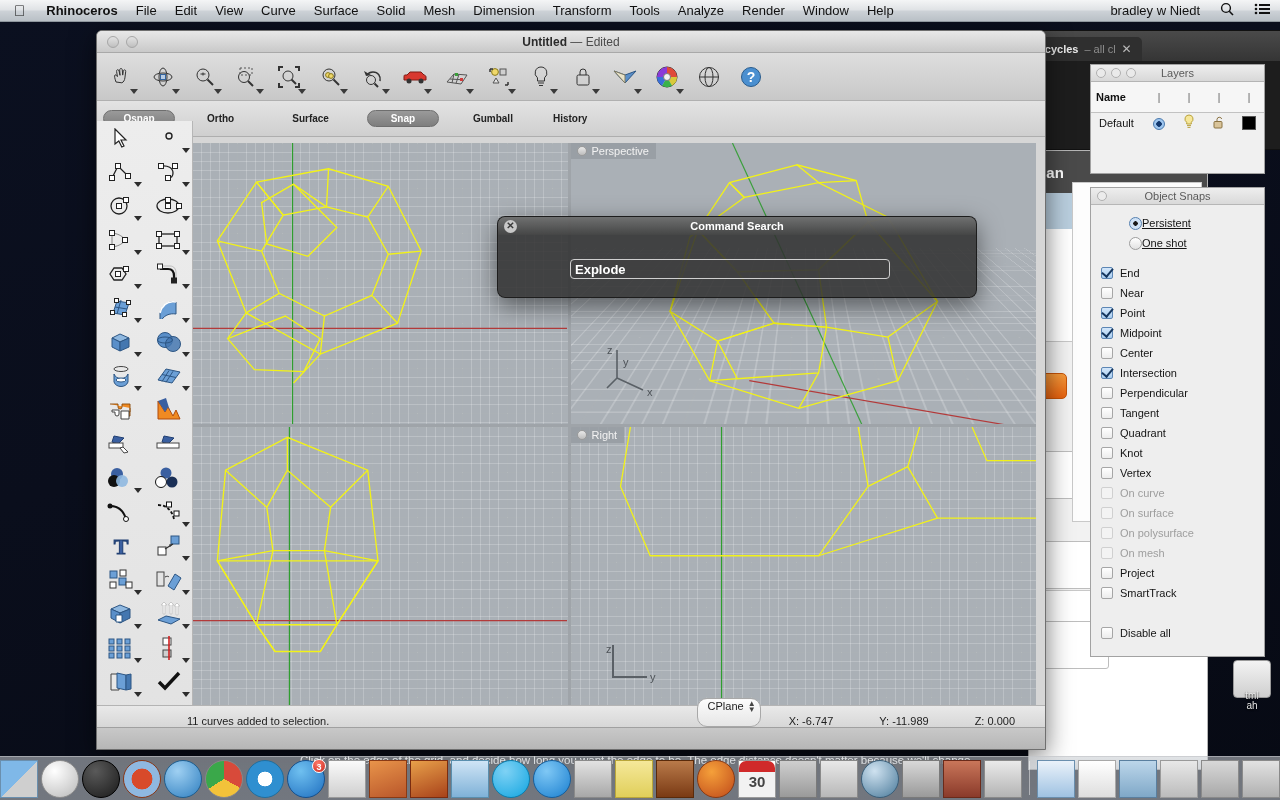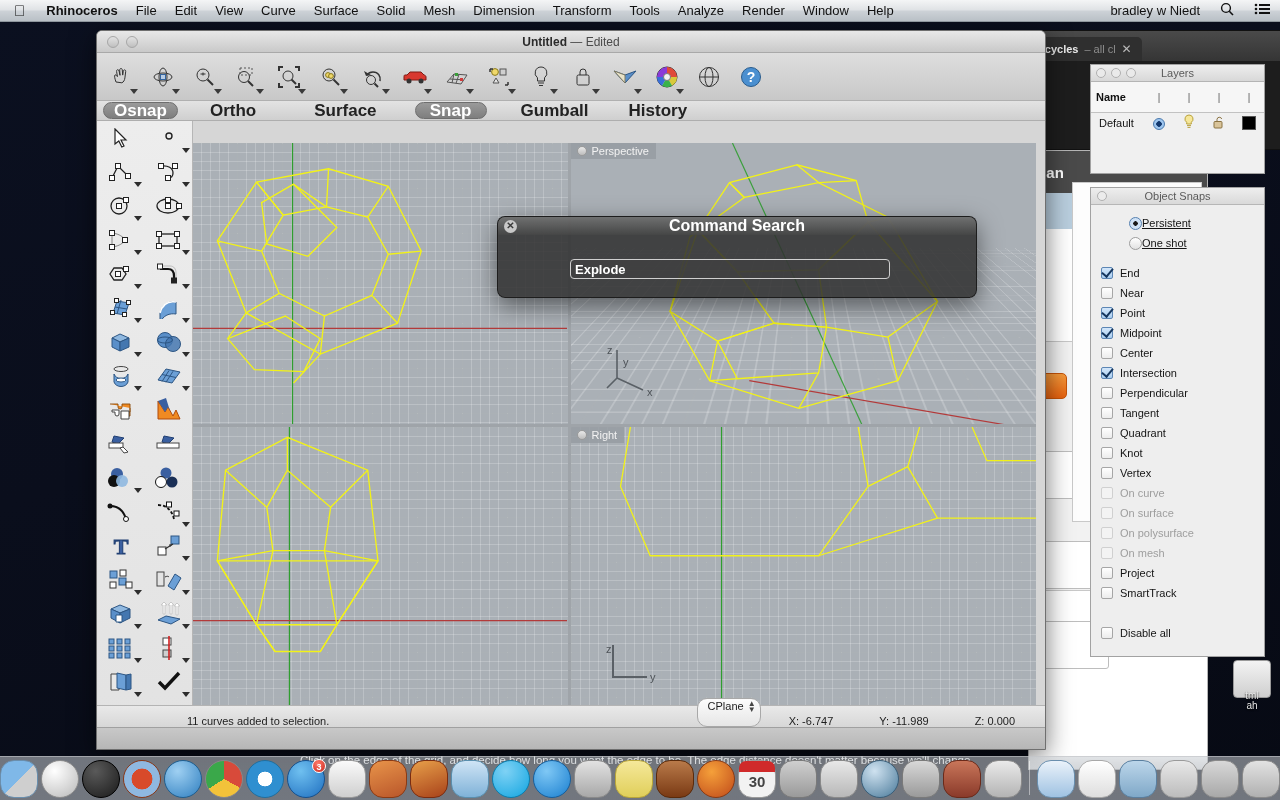--- a/index.html
+++ b/index.html
@@ -105,23 +105,23 @@
   
   #toolbar{
     height:48px;background:linear-gradient(180deg,#dedede,#c8c8c8);
     border-bottom:1px solid #b0b0b0;display:flex;align-items:center;padding-left:4px;gap:2px;
   }
   .tbtn{width:40px;height:42px;display:flex;align-items:center;justify-content:center;position:relative;}
   .tbtn svg{display:block;}
   .carat{position:absolute;right:3px;bottom:4px;width:0;height:0;border-left:4px solid transparent;border-right:4px solid transparent;border-top:5px solid #3a3a3a;}
   
   #osnapbar{
-    height:20px;background:linear-gradient(180deg,#e3e3e3,#cfcfcf);
+    height:36px;background:linear-gradient(180deg,#e3e3e3,#cfcfcf);
     border-bottom:1px solid #aeaeae;display:flex;align-items:center;
-    font-size:17px;font-weight:bold;color:#222;padding-left:6px;gap:0;
+    font-size:10px;font-weight:bold;color:#222;padding-left:6px;gap:0;
   }
   #osnapbar .ob{padding:0 10px;line-height:15px;}
   #osnapbar .ob.on{
     background:linear-gradient(180deg,#9a9a9a,#7e7e7e);color:#fff;
     border-radius:9px;border:1px solid #6e6e6e;
   }
   #osnapbar .ob.w{min-width:72px;text-align:center;}
   
   #palette{
     position:absolute;left:0;top:90px;width:96px;bottom:0;
@@ -179,21 +179,21 @@
     position:absolute;left:400px;top:185px;width:480px;height:82px;
     background:rgba(48,48,48,.86);border-radius:8px;border:1px solid rgba(20,20,20,.8);
     box-shadow:0 8px 24px rgba(0,0,0,.5);z-index:120;
   }
   #cmdsearch .bar{
     height:18px;border-radius:7px 7px 0 0;
     background:linear-gradient(180deg,rgba(120,120,120,.85),rgba(70,70,70,.85));
     position:relative;
   }
   #cmdsearch .bar .t{
-    position:absolute;inset:0;text-align:center;line-height:18px;font-size:16px;font-weight:bold;color:#fff;
+    position:absolute;inset:0;text-align:center;line-height:18px;font-size:11px;font-weight:bold;color:#fff;
   }
   #cmdsearch .close{
     position:absolute;left:6px;top:3px;width:13px;height:13px;border-radius:50%;
     background:#c8c8c8;color:#3a3a3a;font-size:10px;line-height:12px;text-align:center;font-weight:bold;
   }
   #cmdsearch input{
     position:absolute;left:72px;top:42px;width:320px;height:20px;
     background:rgba(64,64,64,.55);border:1px solid #cfcfcf;border-radius:4px;
     color:#fff;font-size:13px;font-weight:bold;padding:0 4px;outline:none;
     font-family:"Liberation Sans",sans-serif;
@@ -235,21 +235,21 @@
   .cb.on{background:linear-gradient(180deg,#d3e7fb,#a9cdf0);border-color:#5d86b4;}
   .cb.on::after{content:"";position:absolute;left:2px;top:-2px;width:5px;height:9px;border:solid #15365e;border-width:0 2px 2px 0;transform:rotate(40deg);}
   .spacer-8{height:10px;}
   
   #dock{
     position:absolute;left:0;bottom:0;width:1280px;height:44px;
     background:linear-gradient(180deg,rgba(200,205,210,.55),rgba(150,155,162,.75));
     border-top:1px solid rgba(255,255,255,.35);
     display:flex;align-items:flex-end;justify-content:center;gap:3px;padding-bottom:2px;z-index:190;
   }
-  .dicon{width:38px;height:38px;border-radius:14px;position:relative;flex:0 0 auto;}
+  .dicon{width:38px;height:38px;border-radius:0;position:relative;flex:0 0 auto;}
   .dsep{width:2px;height:34px;background:rgba(255,255,255,.45);margin:0 4px;align-self:center;}
   .badge{position:absolute;right:-2px;top:-2px;width:14px;height:14px;border-radius:50%;
     background:radial-gradient(circle at 40% 30%,#ff7b6b,#c9231a);color:#fff;font-size:9px;
     line-height:14px;text-align:center;border:1px solid #fff;font-weight:bold;}
   
   #tutorial{
     position:absolute;left:300px;bottom:34px;width:760px;color:#ffffff;font-size:11.5px;
     white-space:nowrap;z-index:188;text-shadow:0 1px 1px #000;
   }
 </style>

